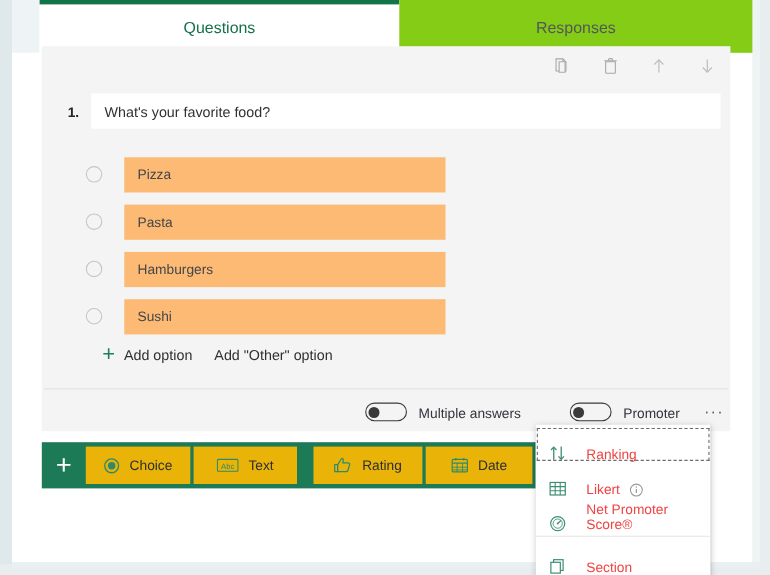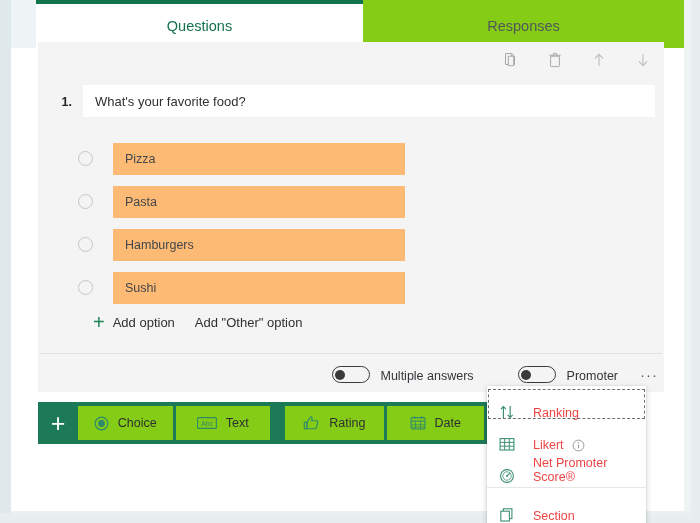--- a/index.html
+++ b/index.html
@@ -272,21 +272,21 @@
     display: flex;
     align-items: center;
     justify-content: center;
     color: #ffffff;
     font-size: 25px;
     font-weight: 300;
     cursor: pointer;
   }
   .qtype {
     height: 34px;
-    background: #84cc16;
+    background: #eab308;
     display: flex;
     align-items: center;
     justify-content: center;
     gap: 9px;
     font-size: 12.5px;
     color: #2d3033;
     cursor: pointer;
     margin-right: 3px;
     box-sizing: border-box;
   }

